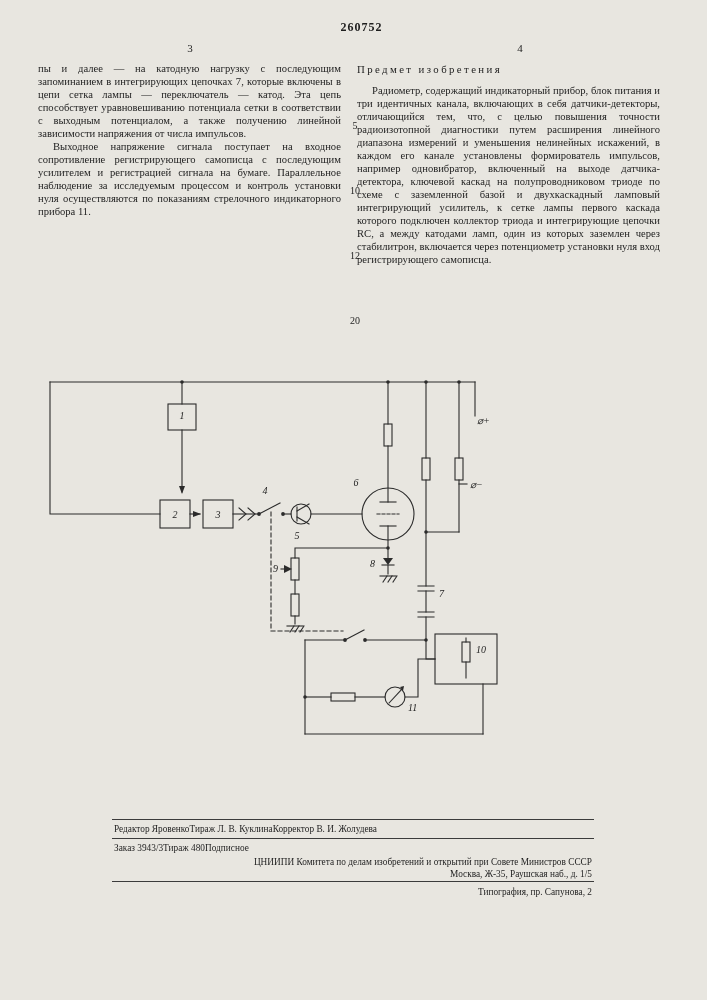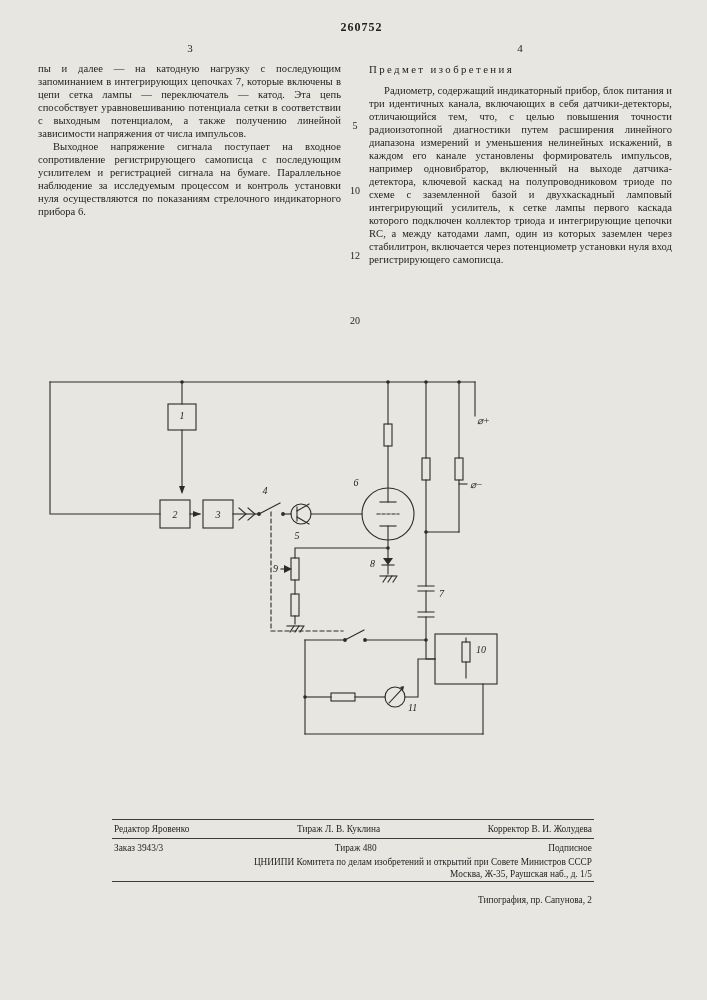--- a/index.html
+++ b/index.html
@@ -12,21 +12,21 @@
   }
   .page-number{
     position:absolute;top:20px;left:0;width:100%;
     text-align:center;font-size:12px;font-weight:bold;letter-spacing:1px;padding-left:8px;
   }
   .col-num{position:absolute;top:42px;width:30px;text-align:center;font-size:11px;}
   .col-num.left{left:175px;}
   .col-num.right{left:505px;}
   .columns{
     position:absolute;top:62px;left:38px;width:634px;
-    display:flex;gap:28px;
+    display:flex;gap:16px;
   }
   .col{width:303px;font-size:10.6px;line-height:13px;text-align:justify;}
   .col p{margin:0;text-indent:15px;}
   .col p.cont{text-indent:0;}
   .claim-heading{
     font-size:10.8px;letter-spacing:2.4px;
     margin:1px 0 8px 0;white-space:nowrap;
   }
   .gutter-num{
     position:absolute;left:346px;width:18px;text-align:center;
@@ -35,35 +35,35 @@
   .diagram{position:absolute;left:38px;top:372px;width:470px;height:385px;}
   .diagram svg text{
     font-family:"Liberation Serif", serif;
     font-style:italic;font-size:10px;fill:#1e1e1e;
   }
   .footer{
     position:absolute;left:112px;top:818px;width:482px;
     font-size:9.3px;line-height:12px;
   }
   .rule{border-top:1px solid #3b3b3b;height:0;margin:1px 0;}
-  .f-row{display:flex;justify-content:space-between;padding:2px 2px;}
+  .f-row{display:flex;padding:2px 2px;}
   .f-center{text-align:right;padding:0 2px;}
-  .f-center.gap{padding-top:11px;}
+  .f-center.gap{padding-top:3px;}
 </style>
 </head>
 <body>
 
 <div class="page-number">260752</div>
 <div class="col-num left">3</div>
 <div class="col-num right">4</div>
 
 <div class="columns">
   <div class="col">
     <p class="cont">пы и далее — на катодную нагрузку с последующим запоминанием в интегрирующих цепочках 7, которые включены в цепи сетка лампы — переключатель — катод. Эта цепь способствует уравновешиванию потенциала сетки в соответствии с выходным потенциалом, а также получению линейной зависимости напряжения от числа импульсов.</p>
-    <p>Выходное напряжение сигнала поступает на входное сопротивление регистрирующего самописца с последующим усилителем и регистрацией сигнала на бумаге. Параллельное наблюдение за исследуемым процессом и контроль установки нуля осуществляются по показаниям стрелочного индикаторного прибора 6.</p>
+    <p>Выходное напряжение сигнала поступает на входное сопротивление регистрирующего самописца с последующим усилителем и регистрацией сигнала на бумаге. Параллельное наблюдение за исследуемым процессом и контроль установки нуля осуществляются по показаниям стрелочного индикаторного прибора 11.</p>
   </div>
   <div class="col">
     <div class="claim-heading">Предмет изобретения</div>
     <p>Радиометр, содержащий индикаторный прибор, блок питания и три идентичных канала, включающих в себя датчики-детекторы, отличающийся тем, что, с целью повышения точности радиоизотопной диагностики путем расширения линейного диапазона измерений и уменьшения нелинейных искажений, в каждом его канале установлены формирователь импульсов, например одновибратор, включенный на выходе датчика-детектора, ключевой каскад на полупроводниковом триоде по схеме с заземленной базой и двухкаскадный ламповый интегрирующий усилитель, к сетке лампы первого каскада которого подключен коллектор триода и интегрирующие цепочки RC, а между катодами ламп, один из которых заземлен через стабилитрон, включается через потенциометр установки нуля вход регистрирующего самописца.</p>
   </div>
 </div>
 
 <div class="gutter-num" style="top:120px">5</div>
 <div class="gutter-num" style="top:185px">10</div>
 <div class="gutter-num" style="top:250px">12</div>

